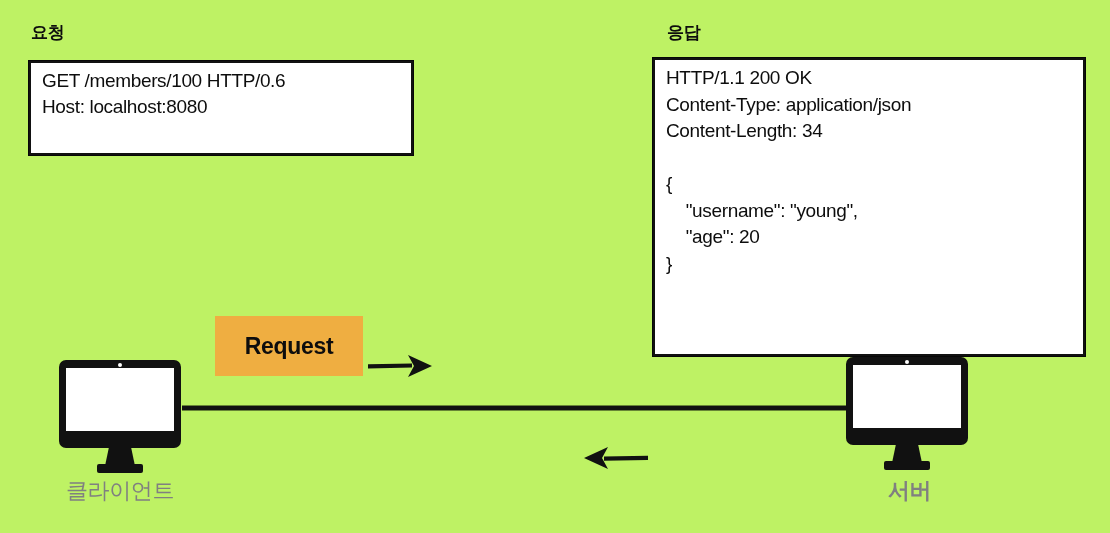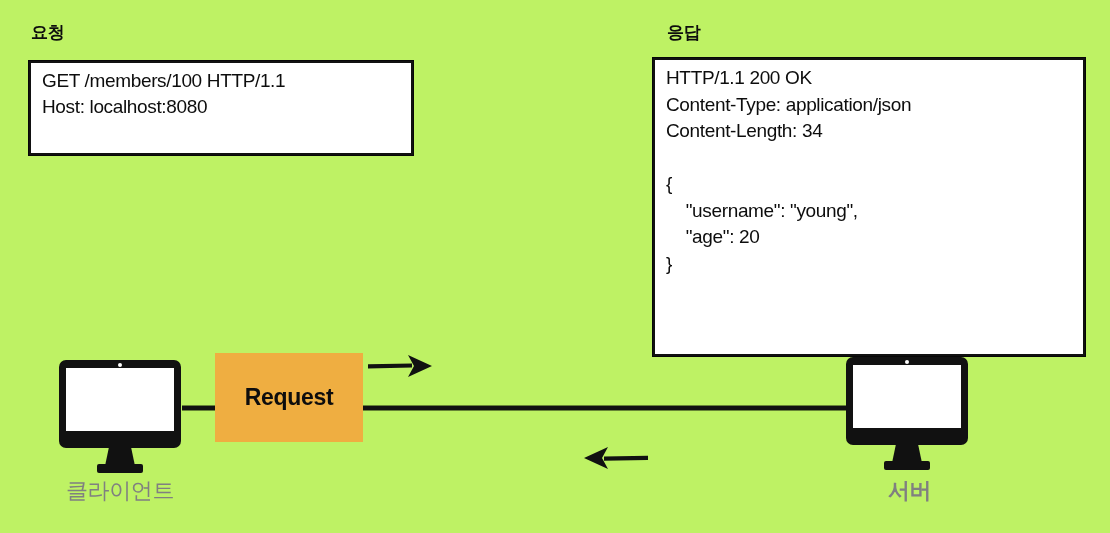--- a/index.html
+++ b/index.html
@@ -152,37 +152,37 @@
     display: flex;
     align-items: center;
     justify-content: center;
     background: #efae41;
     color: #0d0d0d;
     font-size: 23px;
     font-weight: bold;
     letter-spacing: -0.3px;
     white-space: pre;
   }
-  #tag-request { left: 215px; top: 353px; width: 148px; height: 89px; }
+  #tag-request { left: 215px; top: 316px; width: 148px; height: 60px; }
   #tag-response { left: 655px; top: 423px; width: 157px; height: 71px; }
 
   
   .arrow { position: absolute; }
   #arrow-right { left: 368px; top: 352px; width: 66px; height: 28px; }
   #arrow-left  { left: 578px; top: 444px; width: 70px; height: 28px; }
 </style>
 </head>
 <body>
 
 <div id="canvas">
 
   <div class="caption" id="caption-request">요청</div>
 
   <div class="msg-box" id="request-box">
-    <div class="msg-text">GET /members/100 HTTP/1.1
+    <div class="msg-text">GET /members/100 HTTP/0.6
 Host: localhost:8080</div>
   </div>
 
   <div class="caption" id="caption-response">응답</div>
 
   <div class="msg-box" id="response-box">
     <div class="msg-text">HTTP/1.1 200 OK
 Content-Type: application/json
 Content-Length: 34
 

